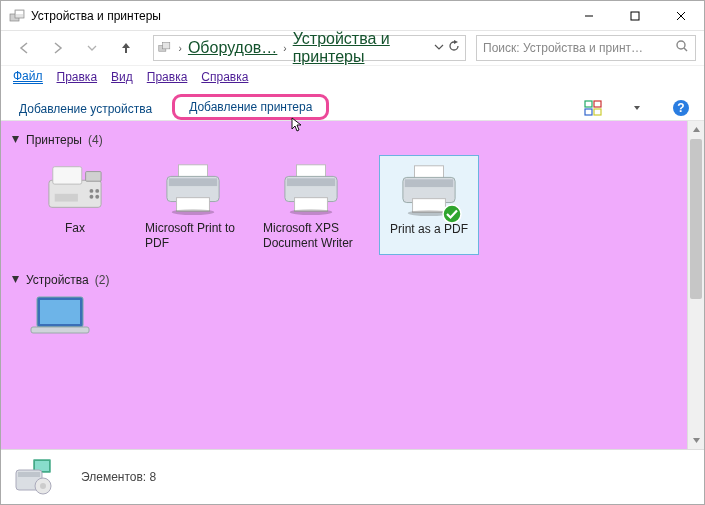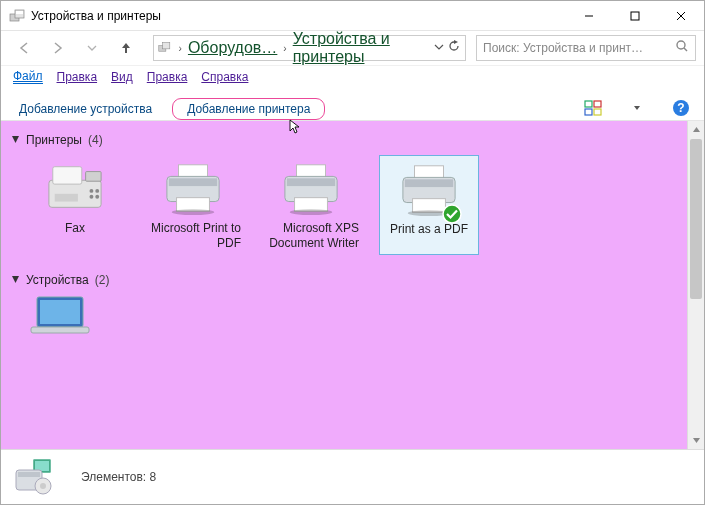--- a/index.html
+++ b/index.html
@@ -26,35 +26,35 @@
 
   
   .menubar { height: 22px; display:flex; align-items:center; padding: 0 12px; gap: 14px; font-size:12px; border-top:1px solid #f0f0f0; }
   .menuitem { color:#4c1d95; }
   .menuitem.active { color:#0066cc; border-bottom:1px solid #0066cc; }
   .menuitem .ul { text-decoration: underline; }
 
   
   .cmdbar { height: 34px; display:flex; align-items:flex-end; padding: 0 10px; gap: 12px; border-bottom:1px solid #e5e5e5; }
   .cmdbtn { font-size:12px; color:#094a83; padding: 4px 8px; }
-  .cmdbtn.highlight { border: 1px solid #ec4899; border-radius: 9px; padding: 3px 14px; position:relative; }
+  .cmdbtn.highlight { border: 3px solid #ec4899; border-radius: 9px; padding: 3px 14px; position:relative; }
   .cmdbar .spacer { flex:1; }
   .iconbtn { width:26px; height:24px; display:flex; align-items:center; justify-content:center; margin-left:6px; }
   .cursor { position:absolute; left: 115px; top: 20px; width:16px; height:16px; }
 
   
   .content { flex:1; background:#f0abfc; overflow:hidden; display:flex; }
   .main { flex:1; padding: 6px 10px 0 10px; }
   .scrollbar { width:17px; background:#f0f0f0; border-left:1px solid #ddd; position:relative; }
   .scroll-thumb { position:absolute; top:18px; left:2px; right:2px; height:160px; background:#c6c6c6; border-radius:2px; }
   .scroll-arrow { position:absolute; left:0; right:0; height:17px; display:flex; align-items:center; justify-content:center; }
   .section-header { display:flex; align-items:center; gap:6px; font-size:12px; color:#222; margin: 6px 0 8px 0; }
   .section-header .count { color:#444; }
   .grid { display:flex; gap:18px; margin-left: 14px; }
-  .item { width: 100px; display:flex; flex-direction:column; align-items:center; text-align:right; gap:4px; padding:4px 2px; font-size:12px; color:#222; position:relative; }
+  .item { width: 100px; display:flex; flex-direction:column; align-items:center; text-align:left; gap:4px; padding:4px 2px; font-size:12px; color:#222; position:relative; }
   .item.selected { border:1px solid #6bb3e0; background:#e6f3fb; }
   .item .label { line-height:1.25; }
   .status-overlay { position:absolute; width:20px; height:20px; left:62px; top:48px; }
 
   .devices-grid { margin-left:14px; margin-top:6px; }
   .laptop { width:70px; height:40px; }
 
   
   .details { height:55px; border-top:1px solid #ddd; display:flex; align-items:center; padding:0 12px; gap:26px; background:#fff; }
   .details .big-icon { width:42px; height:42px; }

